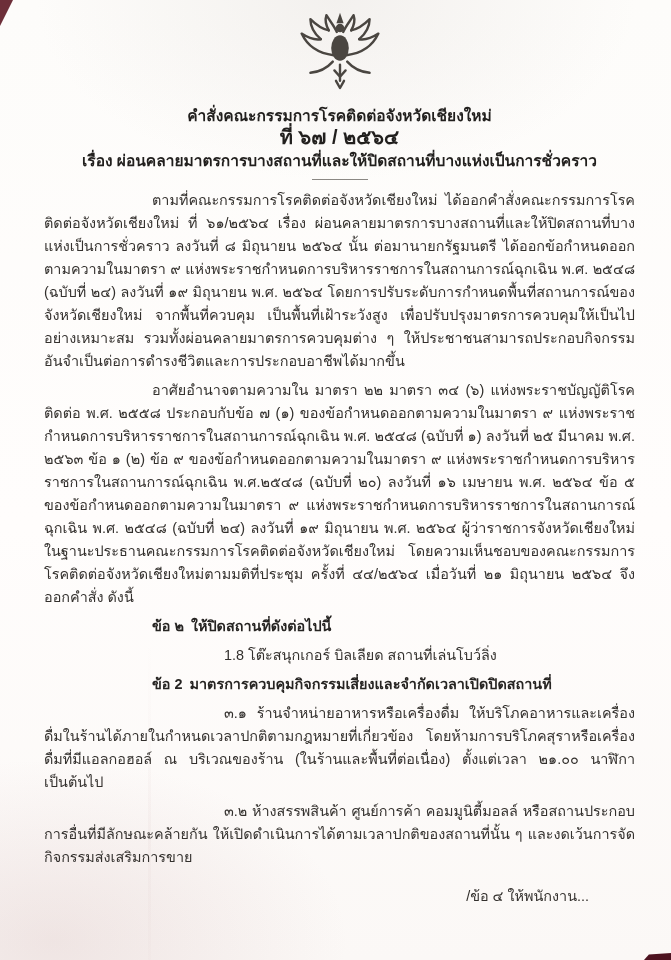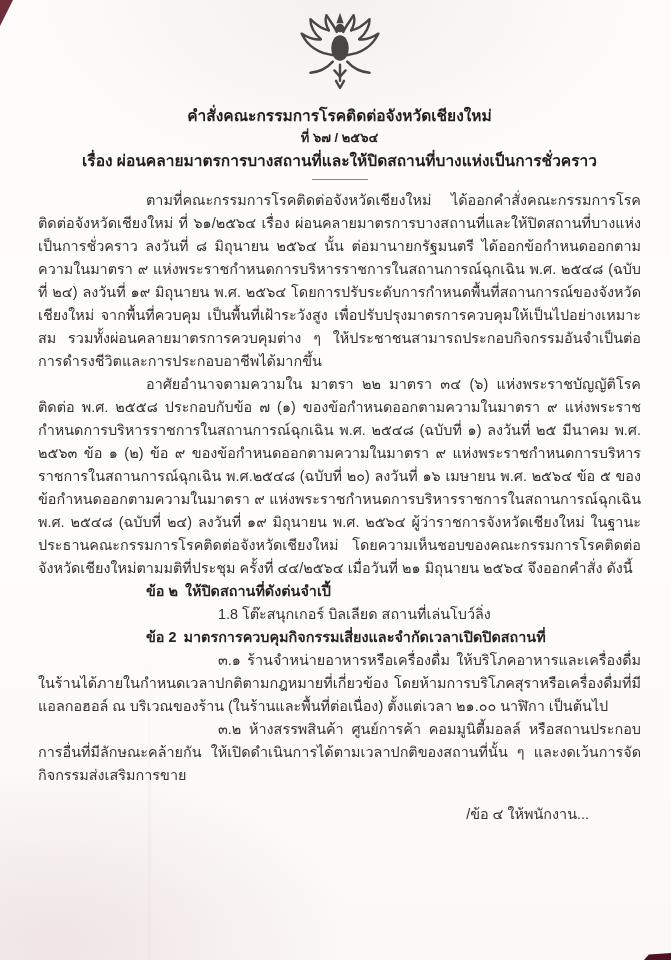--- a/index.html
+++ b/index.html
@@ -42,28 +42,28 @@
     position: relative;
     padding: 8px 30px 0 38px;
   }
   .emblem {
     width: 114px; height: 95px;
     margin: 0 auto 2px auto;
     display: flex; align-items: center; justify-content: center;
   }
   .title-block { text-align: center; color: #211f1d; }
   .title-line1 { font-size: 15.5px; font-weight: bold; line-height: 21px; }
-  .title-line2 { font-size: 13px; font-weight: bold; line-height: 23px; }
+  .title-line2 { font-size: 20px; font-weight: bold; line-height: 23px; }
   .title-line3 { font-size: 15.5px; font-weight: bold; line-height: 23px; }
   .divider {
     width: 56px; height: 0;
     border-top: 1.6px solid #8b8884;
     margin: 7px auto 9px auto;
   }
-  p { margin: 0; }
+  p { margin: 6px; }
   .para, .clause, .item {
     font-size: 14.4px;
     line-height: 23px;
     text-align: justify;
     color: #33302d;
   }
   .para, .clause { text-indent: 108px; }
   .item { text-indent: 180px; }
   .b { font-weight: bold; color: #262422; }
   .label-gap { margin-right: 7px; }
@@ -119,21 +119,21 @@
       <div class="title-line3">เรื่อง ผ่อนคลายมาตรการบางสถานที่และให้ปิดสถานที่บางแห่งเป็นการชั่วคราว</div>
     </div>
 
     <div class="divider"></div>
 
     <p class="para">ตามที่คณะกรรมการโรคติดต่อจังหวัดเชียงใหม่ ได้ออกคำสั่งคณะกรรมการโรคติดต่อจังหวัดเชียงใหม่ ที่ ๖๑/๒๕๖๔ เรื่อง ผ่อนคลายมาตรการบางสถานที่และให้ปิดสถานที่บางแห่งเป็นการชั่วคราว ลงวันที่ ๘ มิถุนายน ๒๕๖๔ นั้น ต่อมานายกรัฐมนตรี ได้ออกข้อกำหนดออกตามความในมาตรา ๙ แห่งพระราชกำหนดการบริหารราชการในสถานการณ์ฉุกเฉิน พ.ศ. ๒๕๔๘ (ฉบับที่ ๒๔) ลงวันที่ ๑๙ มิถุนายน พ.ศ. ๒๕๖๔ โดยการปรับระดับการกำหนดพื้นที่สถานการณ์ของจังหวัดเชียงใหม่ จากพื้นที่ควบคุม เป็นพื้นที่เฝ้าระวังสูง เพื่อปรับปรุงมาตรการควบคุมให้เป็นไปอย่างเหมาะสม รวมทั้งผ่อนคลายมาตรการควบคุมต่าง ๆ ให้ประชาชนสามารถประกอบกิจกรรมอันจำเป็นต่อการดำรงชีวิตและการประกอบอาชีพได้มากขึ้น</p>
 
     <p class="para">อาศัยอำนาจตามความใน มาตรา ๒๒ มาตรา ๓๔ (๖) แห่งพระราชบัญญัติโรคติดต่อ พ.ศ. ๒๕๕๘ ประกอบกับข้อ ๗ (๑) ของข้อกำหนดออกตามความในมาตรา ๙ แห่งพระราชกำหนดการบริหารราชการในสถานการณ์ฉุกเฉิน พ.ศ. ๒๕๔๘ (ฉบับที่ ๑) ลงวันที่ ๒๕ มีนาคม พ.ศ. ๒๕๖๓ ข้อ ๑ (๒) ข้อ ๙ ของข้อกำหนดออกตามความในมาตรา ๙ แห่งพระราชกำหนดการบริหารราชการในสถานการณ์ฉุกเฉิน พ.ศ.๒๕๔๘ (ฉบับที่ ๒๐) ลงวันที่ ๑๖ เมษายน พ.ศ. ๒๕๖๔ ข้อ ๕ ของข้อกำหนดออกตามความในมาตรา ๙ แห่งพระราชกำหนดการบริหารราชการในสถานการณ์ฉุกเฉิน พ.ศ. ๒๕๔๘ (ฉบับที่ ๒๔) ลงวันที่ ๑๙ มิถุนายน พ.ศ. ๒๕๖๔ ผู้ว่าราชการจังหวัดเชียงใหม่ ในฐานะประธานคณะกรรมการโรคติดต่อจังหวัดเชียงใหม่ โดยความเห็นชอบของคณะกรรมการโรคติดต่อจังหวัดเชียงใหม่ตามมติที่ประชุม ครั้งที่ ๔๔/๒๕๖๔ เมื่อวันที่ ๒๑ มิถุนายน ๒๕๖๔ จึงออกคำสั่ง ดังนี้</p>
 
 
-    <p class="clause"><span class="b label-gap">ข้อ ๒</span><span class="b">ให้ปิดสถานที่ดังต่นจำเปี้</span></p>
+    <p class="clause"><span class="b label-gap">ข้อ ๒</span><span class="b">ให้ปิดสถานที่ดังต่อไปนี้</span></p>
 
     <p class="item">1.8 โต๊ะสนุกเกอร์ บิลเลียด สถานที่เล่นโบว์ลิ่ง</p>
 
     <p class="clause"><span class="b label-gap">ข้อ 2</span><span class="b">มาตรการควบคุมกิจกรรมเสี่ยงและจำกัดเวลาเปิดปิดสถานที่</span></p>
 
     <p class="item">๓.๑ ร้านจำหน่ายอาหารหรือเครื่องดื่ม ให้บริโภคอาหารและเครื่องดื่มในร้านได้ภายในกำหนดเวลาปกติตามกฎหมายที่เกี่ยวข้อง โดยห้ามการบริโภคสุราหรือเครื่องดื่มที่มีแอลกอฮอล์ ณ บริเวณของร้าน (ในร้านและพื้นที่ต่อเนื่อง) ตั้งแต่เวลา ๒๑.๐๐ นาฬิกา เป็นต้นไป</p>
     <p class="item">๓.๒ ห้างสรรพสินค้า ศูนย์การค้า คอมมูนิตี้มอลล์ หรือสถานประกอบการอื่นที่มีลักษณะคล้ายกัน ให้เปิดดำเนินการได้ตามเวลาปกติของสถานที่นั้น ๆ และงดเว้นการจัดกิจกรรมส่งเสริมการขาย</p>
 
     <div class="continuation">/ข้อ ๔ ให้พนักงาน...</div>
 

